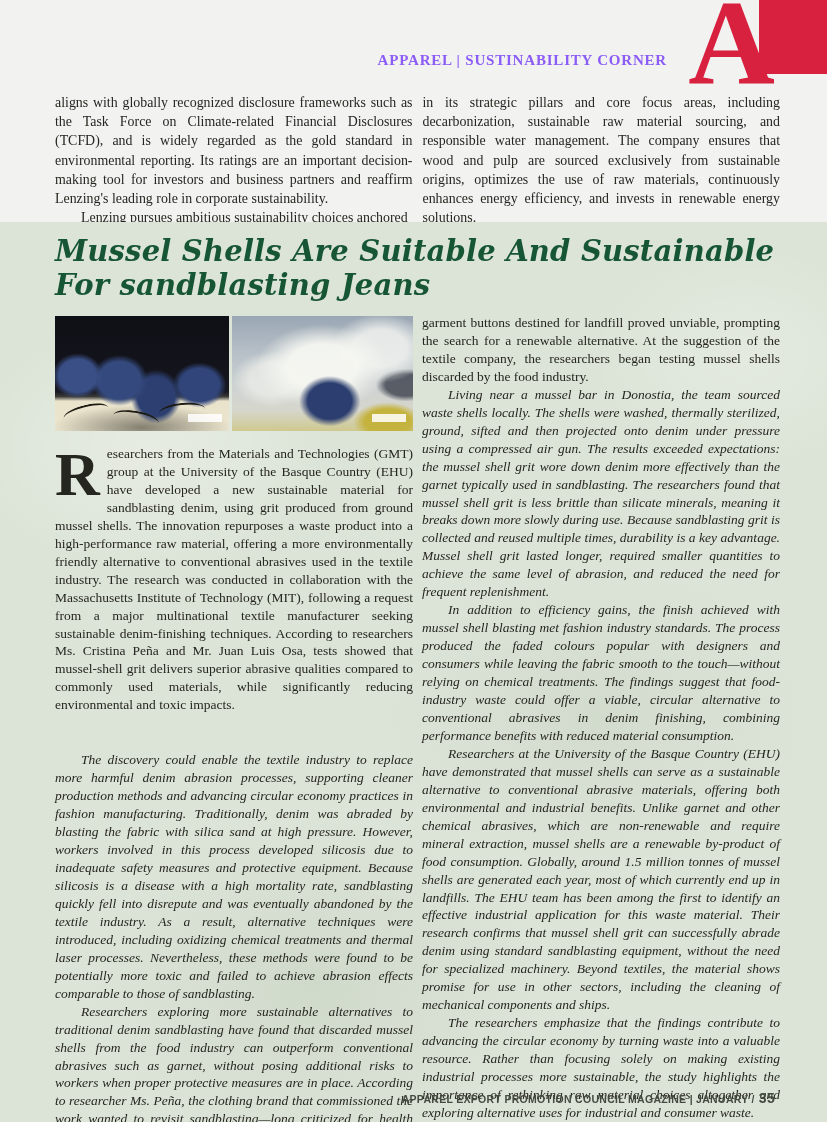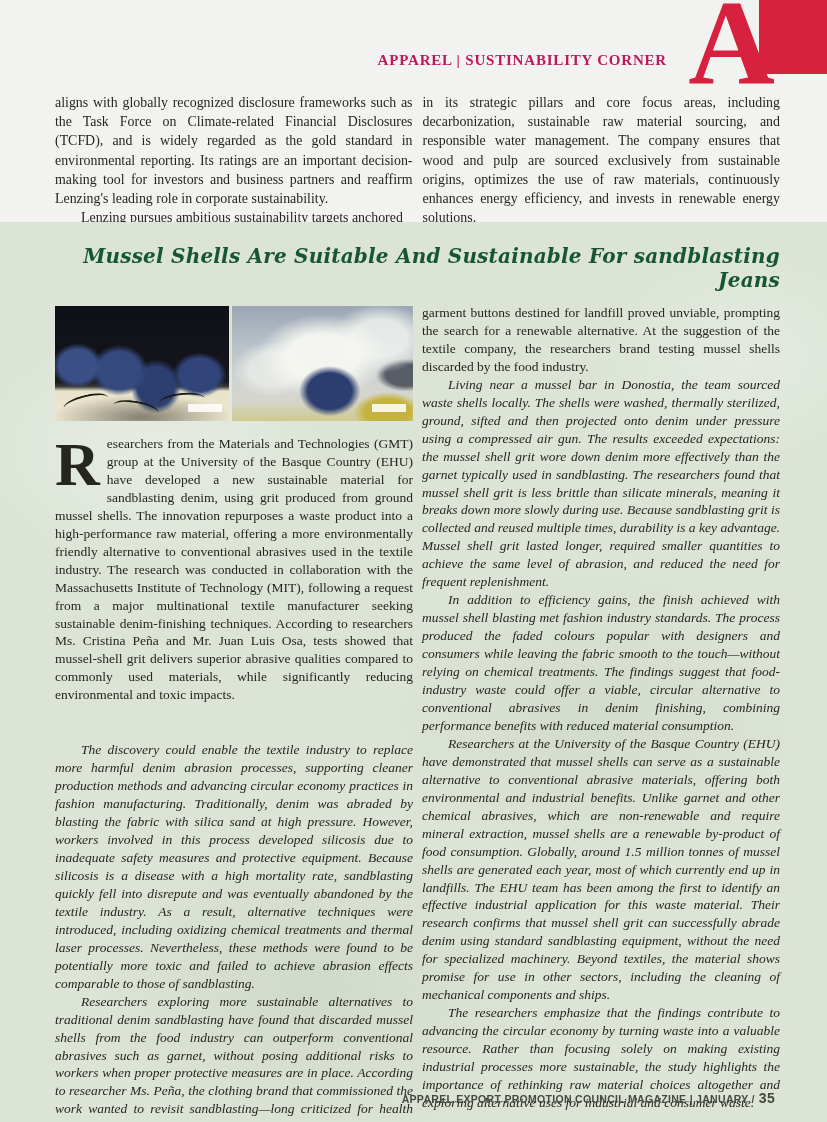--- a/index.html
+++ b/index.html
@@ -13,21 +13,21 @@
   .logo-block { position:absolute; top:0; right:0; width:140px; height:112px; }
   .logo-rect { position:absolute; top:0; right:0; width:68px; height:74px; background:#d8203f; }
   .logo-a {
     position:absolute; top:-20px; right:52px; font-size:120px; line-height:1.05;
     font-family:"Liberation Serif", serif; font-weight:bold; color:#d8203f;
   }
   
   .header-line {
     position:absolute; top:52px; right:160px;
     font-family:"Liberation Serif", serif; font-weight:bold; font-size:15px;
-    letter-spacing:.8px; color:#be185d;
+    letter-spacing:.8px; color:#8b5cf6;
   }
   
   .intro {
     position:absolute; top:93px; left:55px; width:725px;
     display:flex; gap:10px;
   }
   .intro .col { flex:1; text-align:justify; font-size:13.9px; line-height:1.38; hyphens:auto; }
   .intro p { margin:0; }
   .intro p.indent { text-indent:26px; }
   
@@ -35,22 +35,22 @@
     position:absolute; top:222px; left:0; right:0; bottom:0;
     padding:10px 47px 0 55px;
     background:
       radial-gradient(ellipse 260px 180px at 18% 25%, rgba(255,255,255,.30), transparent 70%),
       radial-gradient(ellipse 300px 220px at 72% 55%, rgba(118,140,110,.10), transparent 70%),
       radial-gradient(ellipse 320px 240px at 38% 85%, rgba(118,140,110,.12), transparent 70%),
       radial-gradient(ellipse 220px 160px at 90% 15%, rgba(255,255,255,.22), transparent 70%),
       #dce4d7;
   }
   .article-title {
-    text-align:right; font-family:"DejaVu Serif", serif; font-style:italic;
-    font-weight:bold; font-size:20px; color:#175634; margin:12px 0 12px 0;
+    text-align:left; font-family:"DejaVu Serif", serif; font-style:italic;
+    font-weight:bold; font-size:29px; color:#175634; margin:2px 0 12px 0;
     letter-spacing:.2px;
   }
   .columns { display:flex; gap:9px; }
   .columns .col { width:358px; text-align:justify; font-size:13.5px; line-height:1.33; hyphens:auto; }
   .columns p { margin:0; }
   .columns p.indent { text-indent:26px;font-style:italic; }
   .columns p.gap-top { margin-top:37px; }
   
   .images-row { display:flex; gap:3px; height:115px; margin:2px 0 14px 0; }
   .micrograph { position:relative; height:100%; }
@@ -108,21 +108,21 @@
   <div class="logo-block">
     <div class="logo-rect"></div>
     <div class="logo-a">A</div>
   </div>
 
   <div class="header-line">APPAREL | SUSTINABILITY CORNER</div>
 
   <div class="intro">
     <div class="col">
       <p>aligns with globally recognized disclosure frameworks such as the Task Force on Climate-related Financial Disclosures (TCFD), and is widely regarded as the gold standard in environmental reporting. Its ratings are an important decision-making tool for investors and business partners and reaffirm Lenzing's leading role in corporate sustainability.</p>
-      <p class="indent">Lenzing pursues ambitious sustainability targets anchored</p>
+      <p class="indent">Lenzing pursues ambitious sustainability choices anchored</p>
     </div>
     <div class="col">
       <p>in its strategic pillars and core focus areas, including decarbonization, sustainable raw material sourcing, and responsible water management. The company ensures that wood and pulp are sourced exclusively from sustainable origins, optimizes the use of raw materials, continuously enhances energy efficiency, and invests in renewable energy solutions.</p>
     </div>
   </div>
 
   <div class="green-section">
     <h1 class="article-title">Mussel Shells Are Suitable And Sustainable For sandblasting Jeans</h1>
 
     <div class="columns">
@@ -137,21 +137,21 @@
           <div class="micrograph micro-light">
             <span class="scale-chip"></span>
           </div>
         </div>
         <p><span class="dropcap">R</span><span>esearchers from the Materials and Technologies (GMT) group at the University of the Basque Country (EHU) have developed a new sustainable material for sandblasting denim, using grit produced from ground mussel shells. The innovation repurposes a waste product into a high-performance raw material, offering a more environmentally friendly alternative to conventional abrasives used in the textile industry. The research was conducted in collaboration with the Massachusetts Institute of Technology (MIT), following a request from a major multinational textile manufacturer seeking sustainable denim-finishing techniques. According to researchers Ms. Cristina Peña and Mr. Juan Luis Osa, tests showed that mussel-shell grit delivers superior abrasive qualities compared to commonly used materials, while significantly reducing environmental and toxic impacts.</span></p>
         <p class="indent gap-top">The discovery could enable the textile industry to replace more harmful denim abrasion processes, supporting cleaner production methods and advancing circular economy practices in fashion manufacturing. Traditionally, denim was abraded by blasting the fabric with silica sand at high pressure. However, workers involved in this process developed silicosis due to inadequate safety measures and protective equipment. Because silicosis is a disease with a high mortality rate, sandblasting quickly fell into disrepute and was eventually abandoned by the textile industry. As a result, alternative techniques were introduced, including oxidizing chemical treatments and thermal laser processes. Nevertheless, these methods were found to be potentially more toxic and failed to achieve abrasion effects comparable to those of sandblasting.</p>
         <p class="indent">Researchers exploring more sustainable alternatives to traditional denim sandblasting have found that discarded mussel shells from the food industry can outperform conventional abrasives such as garnet, without posing additional risks to workers when proper protective measures are in place. According to researcher Ms. Peña, the clothing brand that commissioned the work wanted to revisit sandblasting—long criticized for health and environmental concerns—but using a more sustainable abrasive material. Initial experiments using</p>
       </div>
 
       <div class="col">
-        <p>garment buttons destined for landfill proved unviable, prompting the search for a renewable alternative. At the suggestion of the textile company, the researchers brand testing mussel shells discarded by the food industry.</p>
+        <p>garment buttons destined for landfill proved unviable, prompting the search for a renewable alternative. At the suggestion of the textile company, the researchers began testing mussel shells discarded by the food industry.</p>
         <p class="indent">Living near a mussel bar in Donostia, the team sourced waste shells locally. The shells were washed, thermally sterilized, ground, sifted and then projected onto denim under pressure using a compressed air gun. The results exceeded expectations: the mussel shell grit wore down denim more effectively than the garnet typically used in sandblasting. The researchers found that mussel shell grit is less brittle than silicate minerals, meaning it breaks down more slowly during use. Because sandblasting grit is collected and reused multiple times, durability is a key advantage. Mussel shell grit lasted longer, required smaller quantities to achieve the same level of abrasion, and reduced the need for frequent replenishment.</p>
         <p class="indent">In addition to efficiency gains, the finish achieved with mussel shell blasting met fashion industry standards. The process produced the faded colours popular with designers and consumers while leaving the fabric smooth to the touch—without relying on chemical treatments. The findings suggest that food-industry waste could offer a viable, circular alternative to conventional abrasives in denim finishing, combining performance benefits with reduced material consumption.</p>
         <p class="indent">Researchers at the University of the Basque Country (EHU) have demonstrated that mussel shells can serve as a sustainable alternative to conventional abrasive materials, offering both environmental and industrial benefits. Unlike garnet and other chemical abrasives, which are non-renewable and require mineral extraction, mussel shells are a renewable by-product of food consumption. Globally, around 1.5 million tonnes of mussel shells are generated each year, most of which currently end up in landfills. The EHU team has been among the first to identify an effective industrial application for this waste material. Their research confirms that mussel shell grit can successfully abrade denim using standard sandblasting equipment, without the need for specialized machinery. Beyond textiles, the material shows promise for use in other sectors, including the cleaning of mechanical components and ships.</p>
         <p class="indent">The researchers emphasize that the findings contribute to advancing the circular economy by turning waste into a valuable resource. Rather than focusing solely on making existing industrial processes more sustainable, the study highlights the importance of rethinking raw material choices altogether and exploring alternative uses for industrial and consumer waste.</p>
       </div>
     </div>
 
     <div class="footer">
       <span>APPAREL EXPORT PROMOTION COUNCIL MAGAZINE | JANUARY /</span>
       <span class="page-num">35</span>

